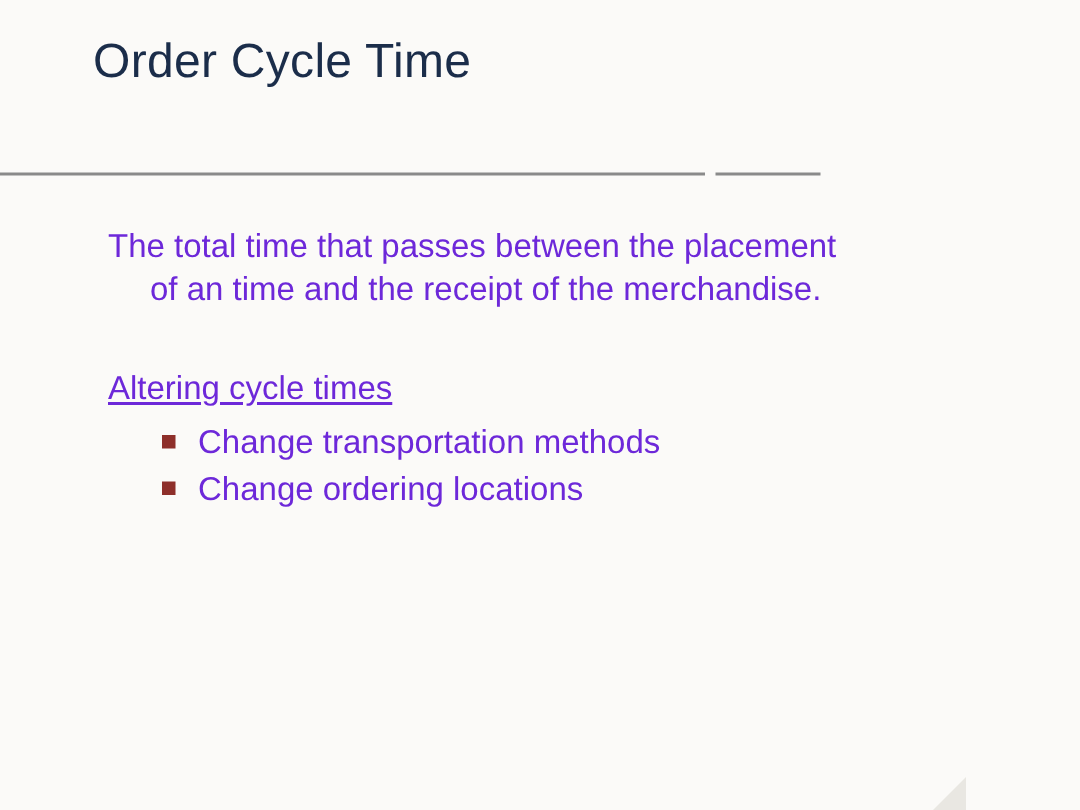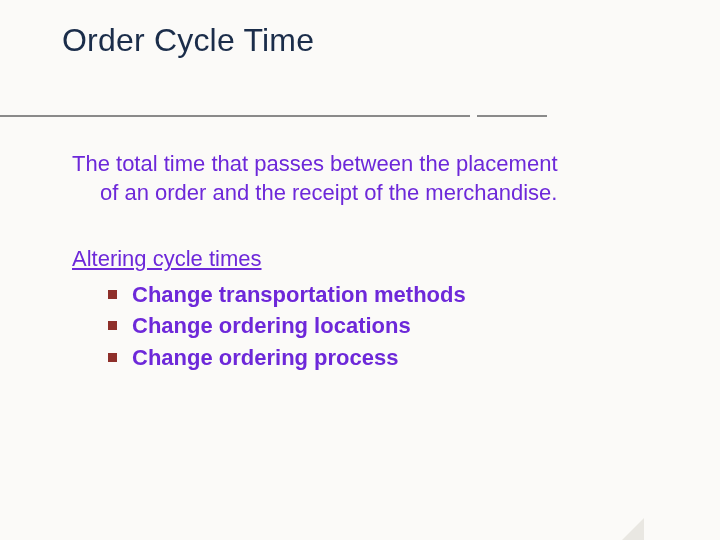--- a/index.html
+++ b/index.html
@@ -70,21 +70,20 @@
   .bullets {
     margin: 0;
     padding: 0;
     list-style: none;
   }
   .bullets li {
     position: relative;
     padding-left: 60px;
     margin: 2px 0;
     line-height: 1.35;
-    font-weight: bold;
   }
   .sq {
     position: absolute;
     left: 36px;
     top: 10px;
     width: 9px;
     height: 9px;
     background: #8e2f2a;
   }
   .notch {
@@ -106,36 +105,32 @@
 
   <div class="rule-wrap">
     <div class="rule rule-left"></div>
     <div class="rule rule-right"></div>
   </div>
 
   <div class="body">
 
     <div class="definition">
       <div>The total time that passes between the placement</div>
-      <div class="def-line2">of an order and the receipt of the merchandise.</div>
+      <div class="def-line2">of an time and the receipt of the merchandise.</div>
     </div>
 
     <div class="subtitle">Altering cycle times</div>
 
     <ul class="bullets">
       <li>
         <span class="sq"></span>
         <span>Change transportation methods</span>
       </li>
       <li>
         <span class="sq"></span>
         <span>Change ordering locations</span>
       </li>
-      <li>
-        <span class="sq"></span>
-        <span>Change ordering process</span>
-      </li>
     </ul>
 
   </div>
 
   <div class="notch"></div>
 </div>
 
 </body></html>

